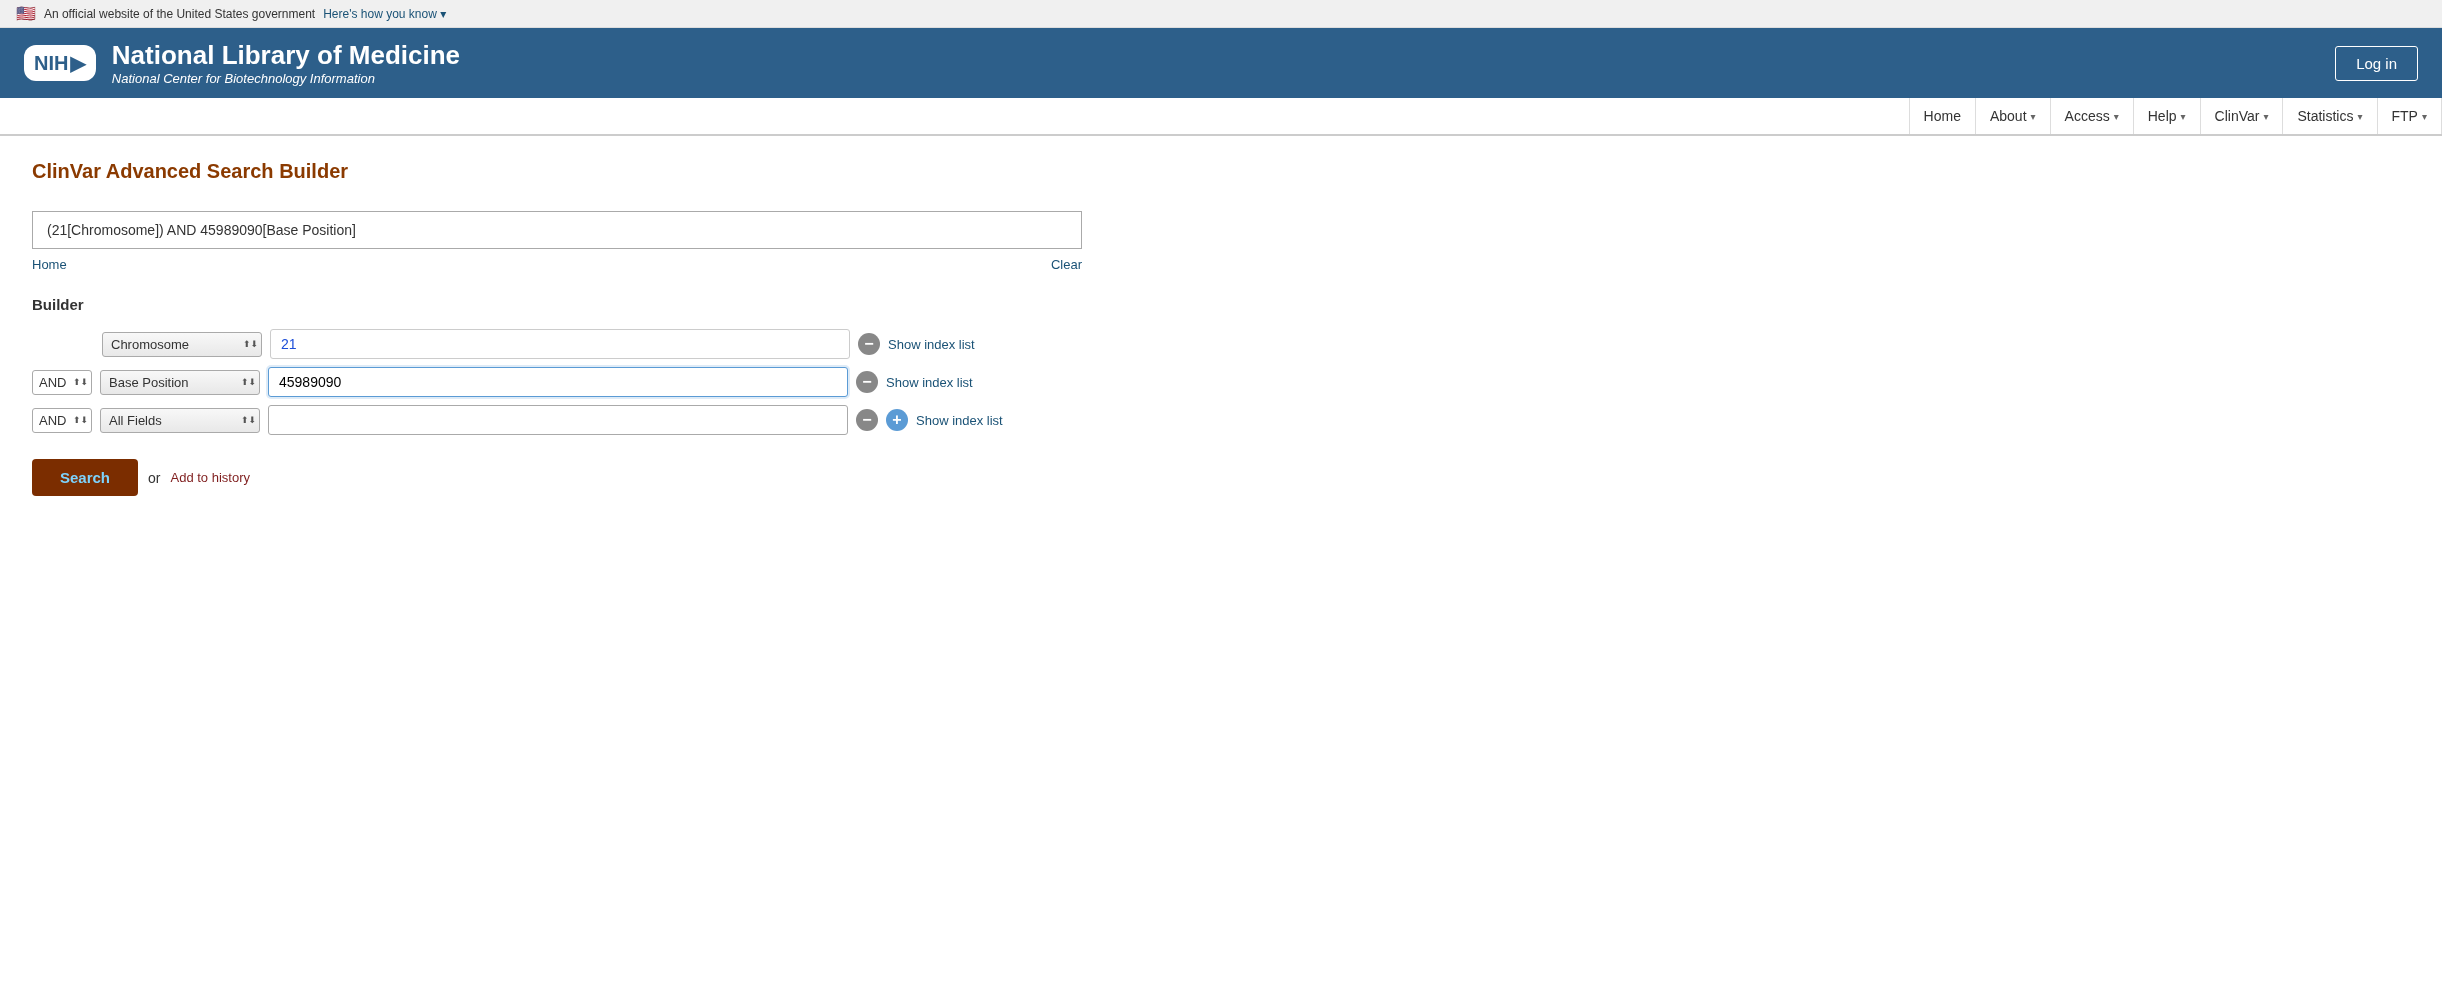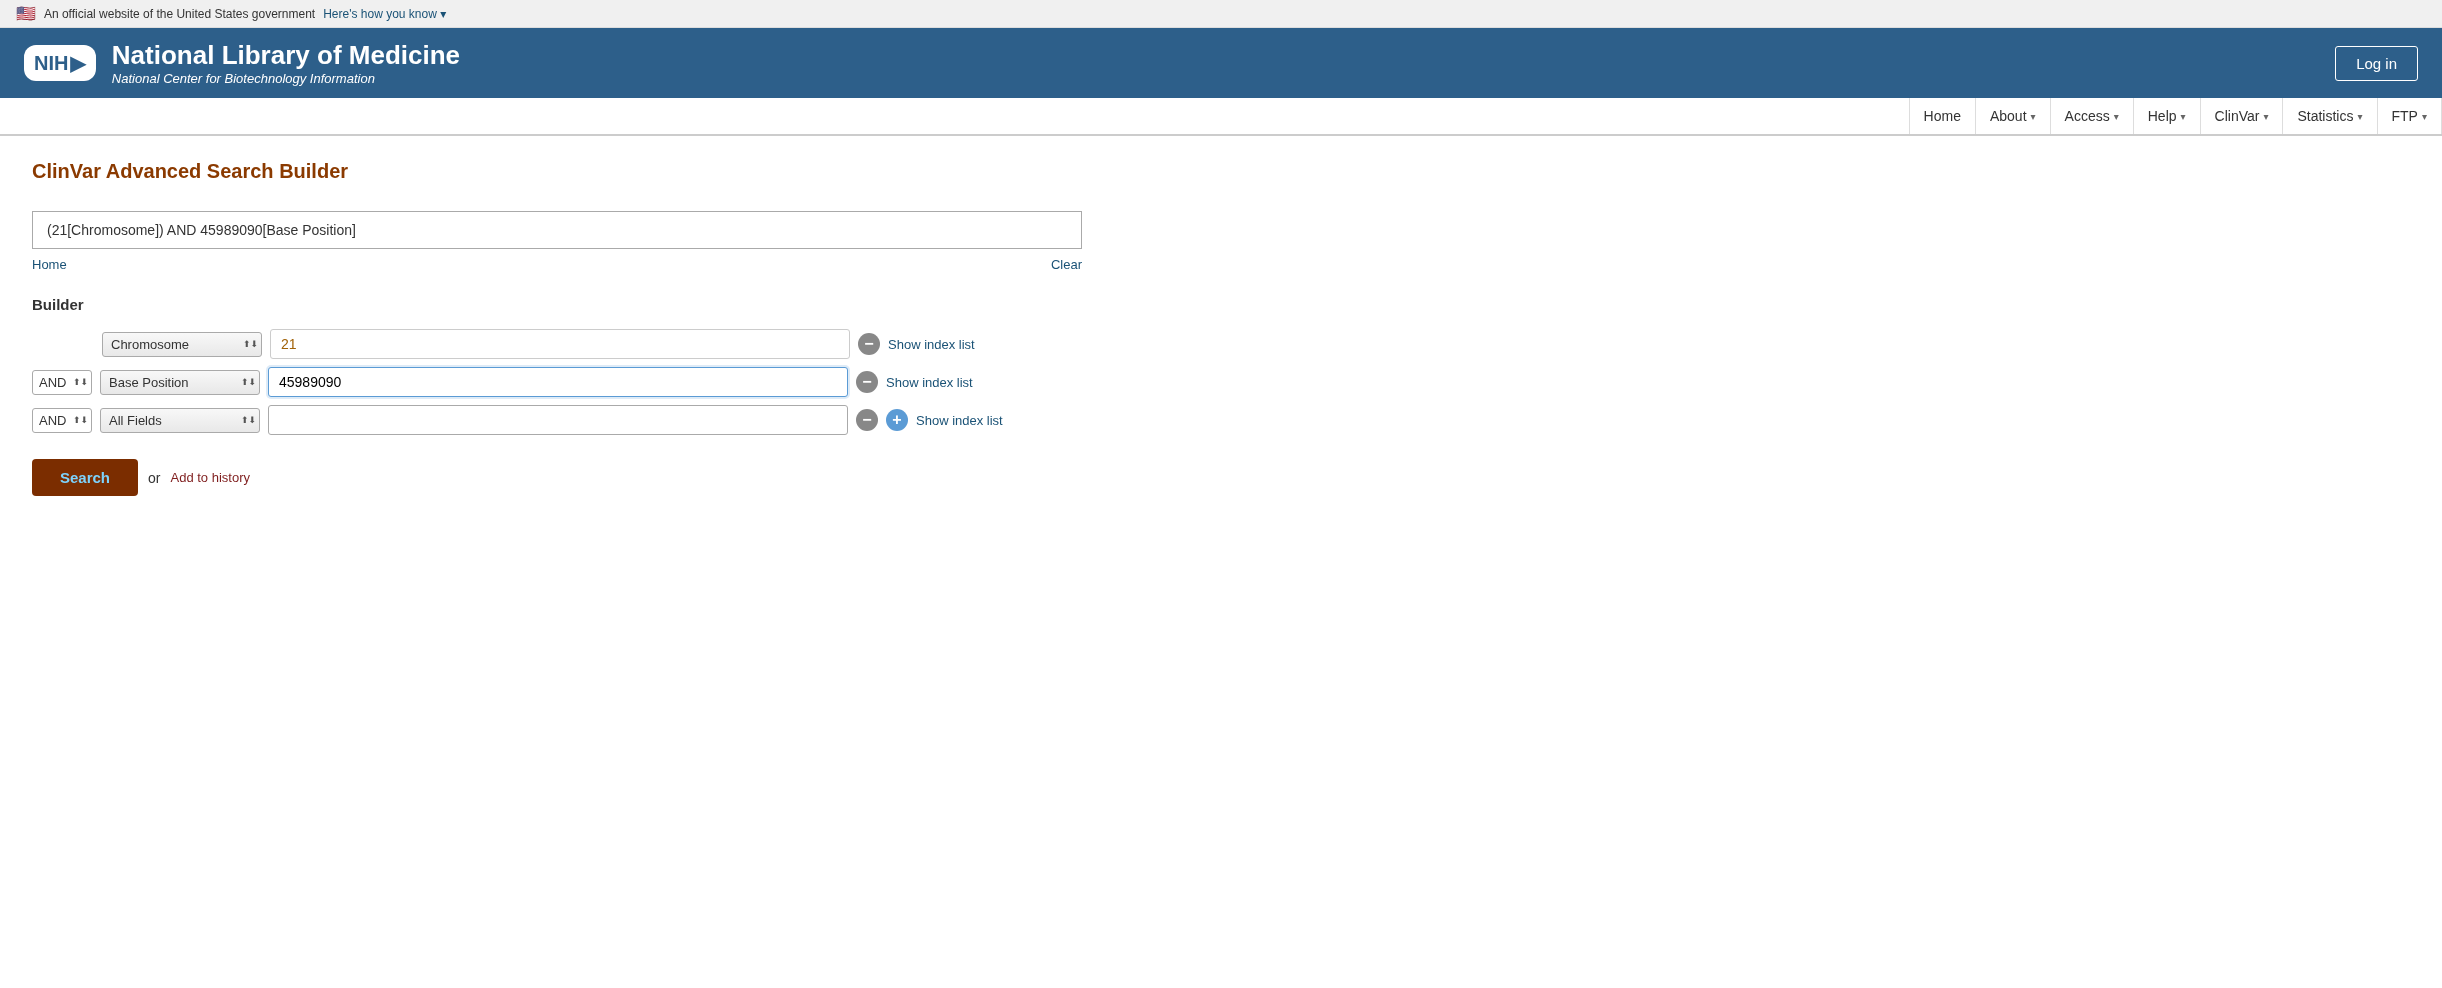--- a/index.html
+++ b/index.html
@@ -197,21 +197,21 @@
     .value-input.active-field { border-color: #5b9bd5; box-shadow: 0 0 0 2px rgba(91,155,213,0.2); }
 
     .value-static {
       flex: 1;
       max-width: 580px;
       border: 1px solid #ccc;
       padding: 6px 10px;
       font-size: 14px;
       border-radius: 3px;
       background: #fff;
-      color: #a16207;
+      color: #1d4ed8;
     }
 
     .circle-btn {
       width: 22px;
       height: 22px;
       border-radius: 50%;
       border: none;
       cursor: pointer;
       font-size: 16px;
       display: flex;

